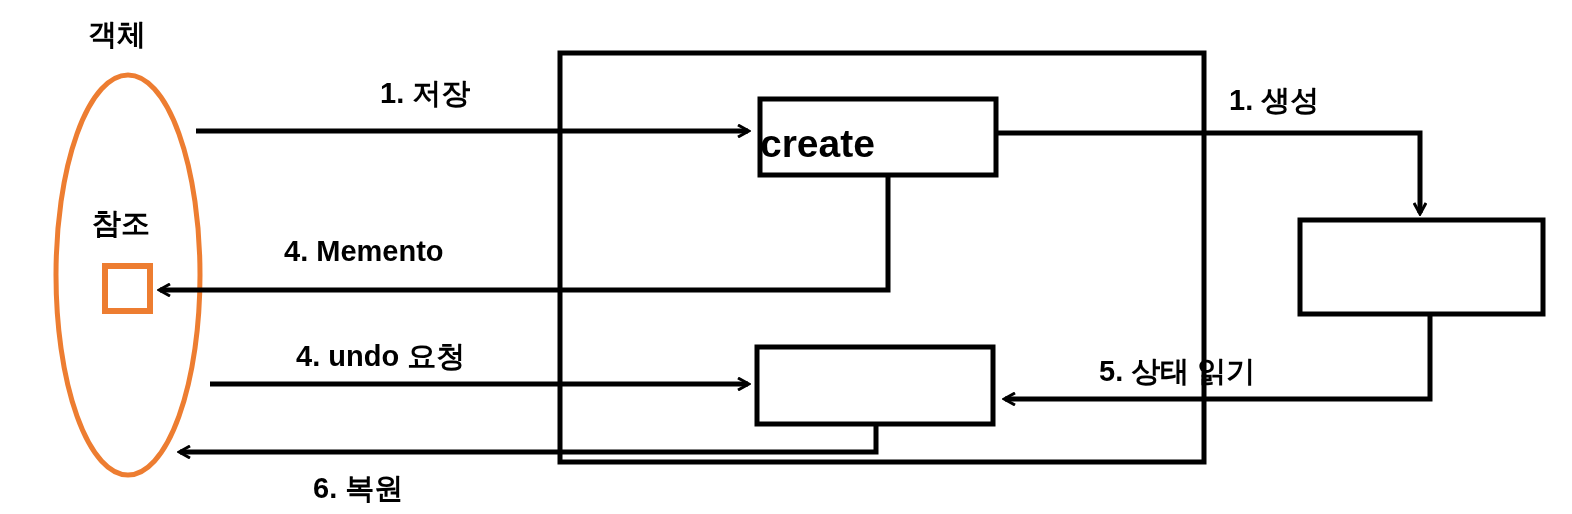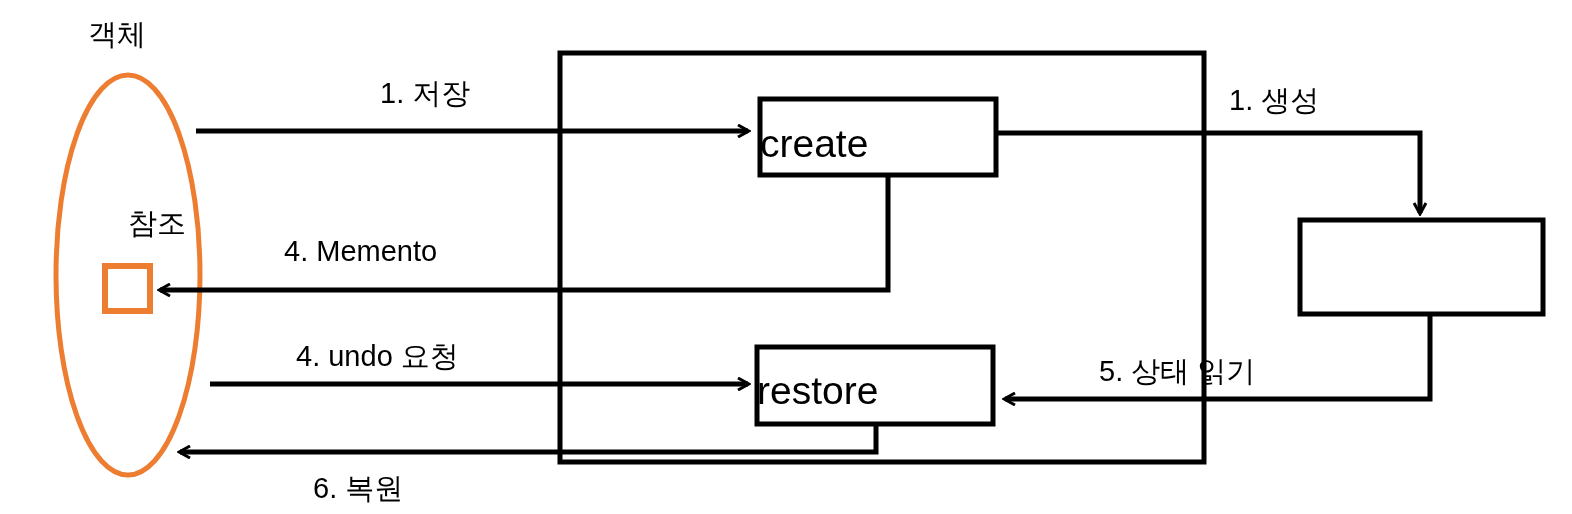--- a/index.html
+++ b/index.html
@@ -10,20 +10,21 @@
   }
   body {
     font-family: "Liberation Sans", "DejaVu Sans", sans-serif;
   }
   #canvas {
     position: relative;
     width: 1572px;
     height: 514px;
     background: #ffffff;
     overflow: hidden;
+    font-weight: bold;
   }
   #diagram-svg {
     position: absolute;
     left: 0;
     top: 0;
     width: 1572px;
     height: 514px;
   }
   .lbl {
     position: absolute;
@@ -35,21 +36,21 @@
   }
   .box-label {
     position: absolute;
     color: #000000;
     font-size: 39px;
     line-height: 1;
     white-space: nowrap;
     font-family: "Liberation Sans", "DejaVu Sans", sans-serif;
   }
   .ellipse-title { left: 88px;  top: 20px;  }
-  .ref-title     { left: 92px;  top: 209px; margin-left: 36px; }
+  .ref-title     { left: 92px;  top: 209px; }
   .step1 { left: 380px;  top: 79px;  }
   .step2 { left: 1229px; top: 86px;  }
   .step3 { left: 284px;  top: 237px; }
   .step4 { left: 296px;  top: 342px; }
   .step5 { left: 1099px; top: 357px; }
   .step6 { left: 313px;  top: 474px; }
   .create-lbl  { left: 760px;  top: 124px; width: 236px; }
   .restore-lbl { left: 757px;  top: 371px; width: 236px; }
   .memento-lbl { left: 1300px; top: 250px; width: 243px; }
 </style>
@@ -101,15 +102,14 @@
   <div class="lbl ref-title">참조</div>
 
   <div class="lbl step1">1. 저장</div>
   <div class="lbl step2">1. 생성</div>
   <div class="lbl step3">4. Memento</div>
   <div class="lbl step4">4. undo 요청</div>
   <div class="lbl step5">5. 상태 읽기</div>
   <div class="lbl step6">6. 복원</div>
 
   <div class="box-label create-lbl">create</div>
-  <div class="box-label restore-lbl">restore</div>
 
 </div>
 
 </body></html>

